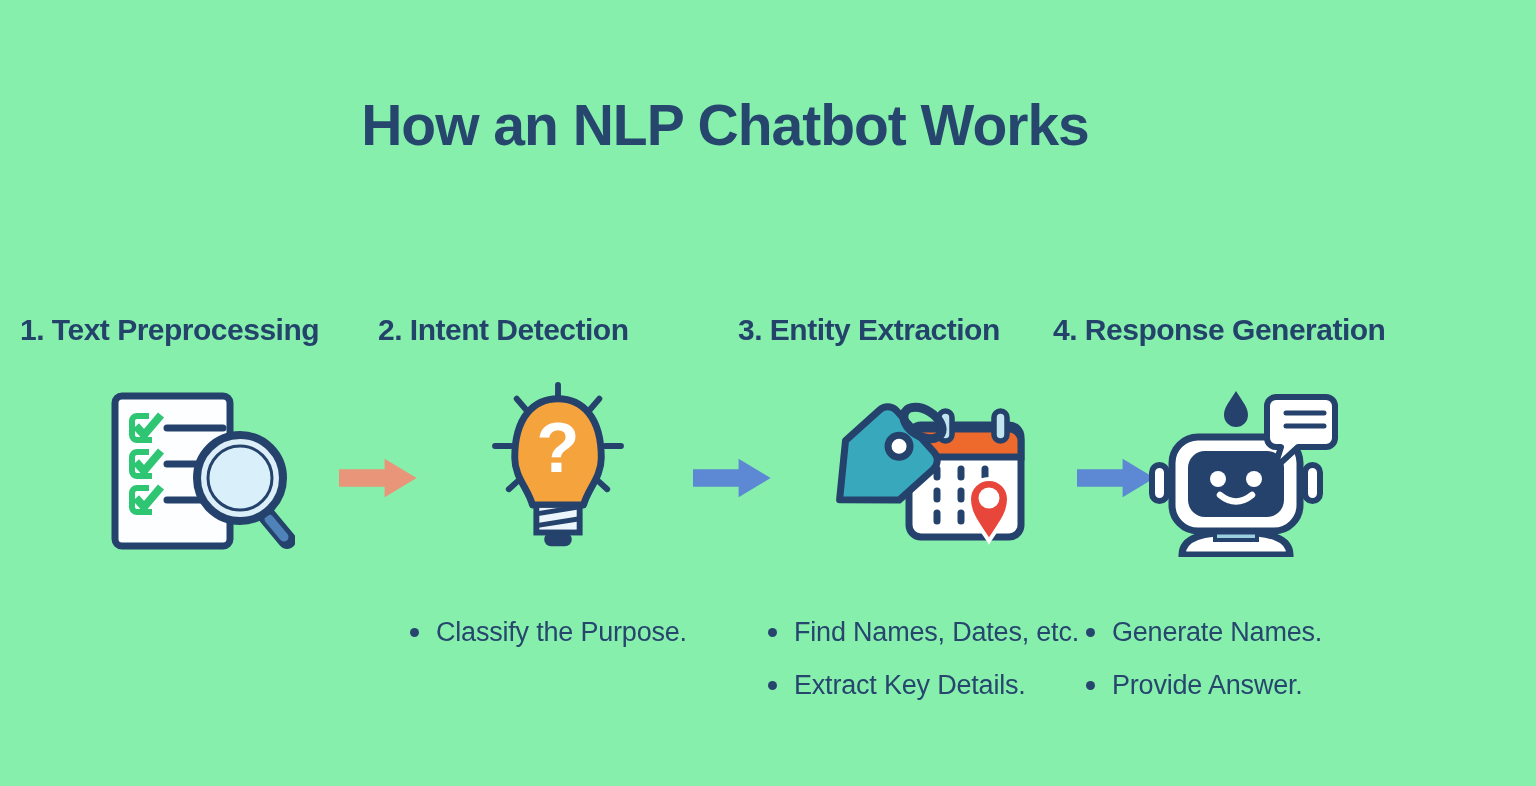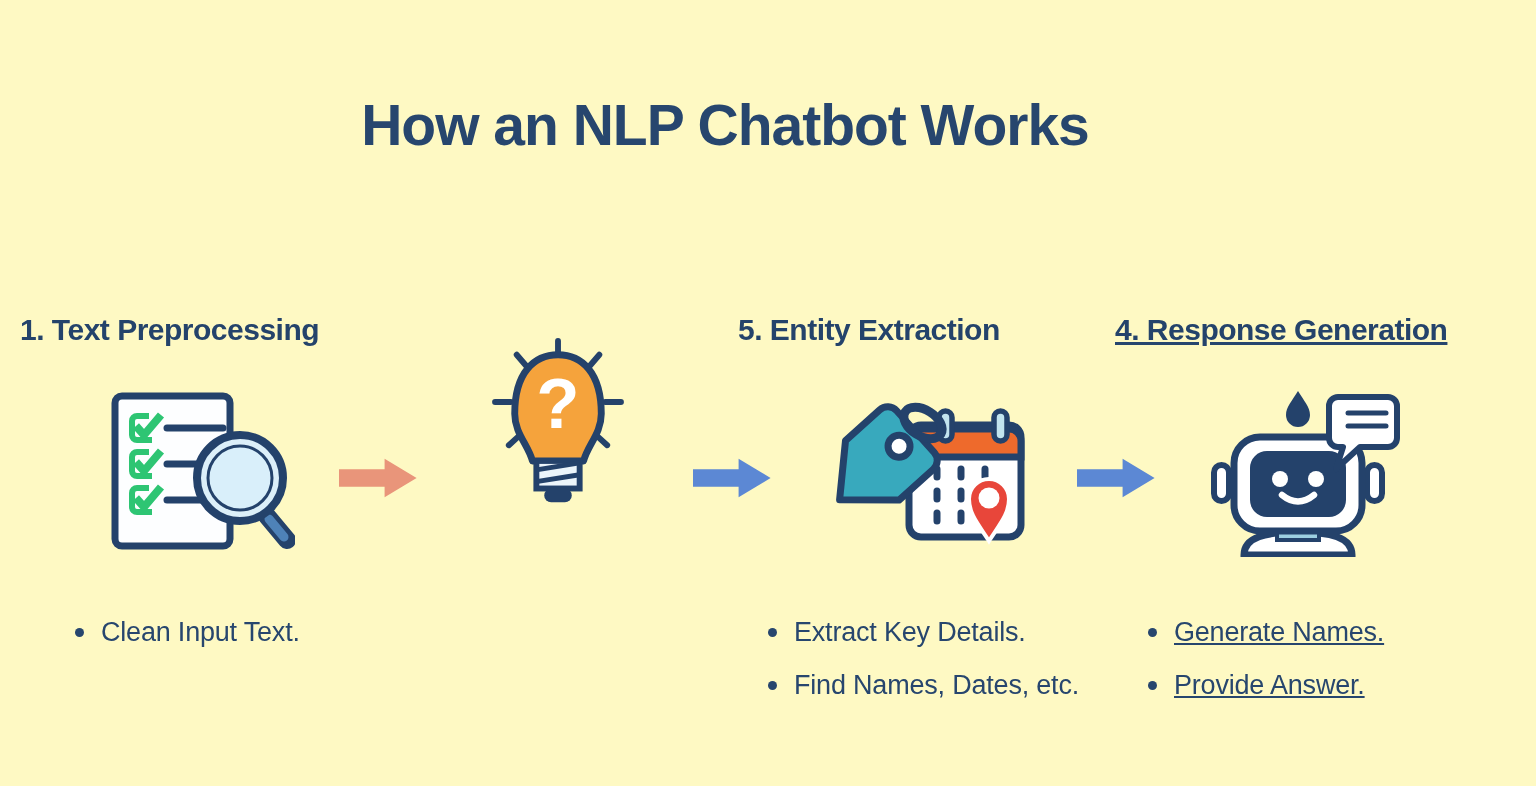--- a/index.html
+++ b/index.html
@@ -1,19 +1,19 @@
 <!DOCTYPE html>
 <html><head>
 <meta charset="utf-8">
 <style>
   html,body{margin:0;padding:0;background:#ffffff;}
   .canvas{
     position:relative;
     width:1536px;height:786px;
-    background:#fef9c3;
+    background:#86efac;
     overflow:hidden;
     font-family:"Liberation Sans", sans-serif;
     color:#27466E;
   }
   .title{
     position:absolute;left:0;top:92px;width:1450px;
     text-align:center;
     font-size:57px;font-weight:bold;letter-spacing:-1px;
     color:#27466E;
   }
@@ -41,21 +41,21 @@
   }
   .dot{
     width:9px;height:9px;border-radius:50%;
     background:#27466E;flex:0 0 auto;
     margin-right:17px;
   }
   .arrow{position:absolute;top:454px;width:82px;height:48px;}
   #col1{left:20px;width:360px;}   #col1 .bullets{padding-left:55px;}
   #col2{left:378px;width:360px;}  #col2 .bullets{padding-left:32px;}
   #col3{left:738px;width:364px;}  #col3 .bullets{padding-left:30px;}
-  #col4{left:1115px;width:370px;text-decoration:underline;} #col4 .bullets{padding-left:33px;}
+  #col4{left:1053px;width:370px;} #col4 .bullets{padding-left:33px;}
   #arrow1{left:338px;} #arrow2{left:692px;} #arrow3{left:1076px;}
 </style>
 </head>
 <body>
 
 <div class="canvas">
 
   <div class="title">How an NLP Chatbot Works</div>
 
   <div class="col" id="col1">
@@ -78,32 +78,29 @@
         </g>
         <g>
           <line x1="162" y1="126" x2="182" y2="150" stroke="#24426B" stroke-width="18" stroke-linecap="round"></line>
           <line x1="164" y1="129" x2="179" y2="147" stroke="#4E82B8" stroke-width="9" stroke-linecap="round"></line>
           <circle cx="135" cy="88" r="43" fill="#DCEFF9" stroke="#24426B" stroke-width="8"></circle>
           <circle cx="135" cy="88" r="32" fill="#D9EFFA" stroke="#24426B" stroke-width="3"></circle>
         </g>
       </svg>
     </div>
     <ul class="bullets">
-      <li>
-          <span class="dot"></span>
-          <span>Clean Input Text.</span>
-        </li>
     </ul>
   </div>
 
   <svg class="arrow" id="arrow1" viewBox="0 0 100 60">
     <polygon points="0,19 57,19 57,6 97,30 57,54 57,41 0,41" fill="#E9957A"></polygon>
   </svg>
 
   <div class="col" id="col2">
+    <div class="heading">2. Intent Detection</div>
     <div class="icon-area">
       <svg width="165" height="182" viewBox="0 0 165 185">
         <g stroke="#24426B" stroke-width="6" stroke-linecap="round">
           <path d="M82,4 V22"></path>
           <path d="M124,18 L112,32"></path>
           <path d="M40,18 L52,32"></path>
           <path d="M146,66 H130"></path>
           <path d="M18,66 H34"></path>
           <path d="M132,110 L121,100"></path>
           <path d="M32,110 L43,100"></path>
@@ -112,29 +109,33 @@
         <text x="82" y="93" text-anchor="middle" font-size="72" font-weight="bold" fill="#ffffff" font-family="Liberation Sans, sans-serif">?</text>
         <rect x="60" y="126" width="44" height="28" fill="#ECF5FB" stroke="#24426B" stroke-width="6"></rect>
         <g stroke="#24426B" stroke-width="5">
           <path d="M60,135 L104,128"></path>
           <path d="M60,147 L104,140"></path>
         </g>
         <rect x="68" y="154" width="28" height="14" rx="7" fill="#24426B"></rect>
       </svg>
     </div>
     <ul class="bullets">
+      <li>
+          <span class="dot"></span>
+          <span>Classify the Purpose.</span>
+        </li>
     </ul>
   </div>
 
   <svg class="arrow" id="arrow2" viewBox="0 0 100 60">
     <polygon points="0,19 57,19 57,6 97,30 57,54 57,41 0,41" fill="#5C88D4"></polygon>
   </svg>
 
   <div class="col" id="col3">
-    <div class="heading">5. Entity Extraction</div>
+    <div class="heading">3. Entity Extraction</div>
     <div class="icon-area">
       <svg width="218" height="155" viewBox="0 0 218 155">
         <g>
           <rect x="98" y="30" width="112" height="112" rx="12" fill="#ffffff" stroke="#24426B" stroke-width="7"></rect>
           <path d="M98,62 V46 a12,12 0 0 1 12,-12 h88 a12,12 0 0 1 12,12 v16 z" fill="#EE6A2C" stroke="#24426B" stroke-width="7"></path>
           <rect x="128" y="16" width="13" height="30" rx="6.5" fill="#C2E4EF" stroke="#24426B" stroke-width="5.5"></rect>
           <rect x="183" y="16" width="13" height="30" rx="6.5" fill="#C2E4EF" stroke="#24426B" stroke-width="5.5"></rect>
           <g stroke="#24426B" stroke-width="7" stroke-linecap="round">
             <path d="M126,74 v8 M150,74 v8 M174,74 v8"></path>
             <path d="M126,96 v8 M150,96 v8 M174,96 v8"></path>
@@ -148,25 +149,25 @@
         <ellipse cx="112" cy="28" rx="21" ry="13" fill="none" stroke="#24426B" stroke-width="9" transform="rotate(32 112 28)"></ellipse>
         <g>
           <path d="M178,146 C167,129 158,119 158,104 a20,20 0 1 1 40,0 c0,15 -9,25 -20,42 z" fill="#E8463A" stroke="#ffffff" stroke-width="4"></path>
           <circle cx="178" cy="103" r="10.5" fill="#ffffff"></circle>
         </g>
       </svg>
     </div>
     <ul class="bullets">
       <li>
           <span class="dot"></span>
+          <span>Find Names, Dates, etc.</span>
+        </li>
+      <li>
+          <span class="dot"></span>
           <span>Extract Key Details.</span>
-        </li>
-      <li>
-          <span class="dot"></span>
-          <span>Find Names, Dates, etc.</span>
         </li>
     </ul>
   </div>
 
   <svg class="arrow" id="arrow3" viewBox="0 0 100 60">
     <polygon points="0,19 57,19 57,6 97,30 57,54 57,41 0,41" fill="#5C88D4"></polygon>
   </svg>
 
   <div class="col" id="col4">
     <div class="heading">4. Response Generation</div>

